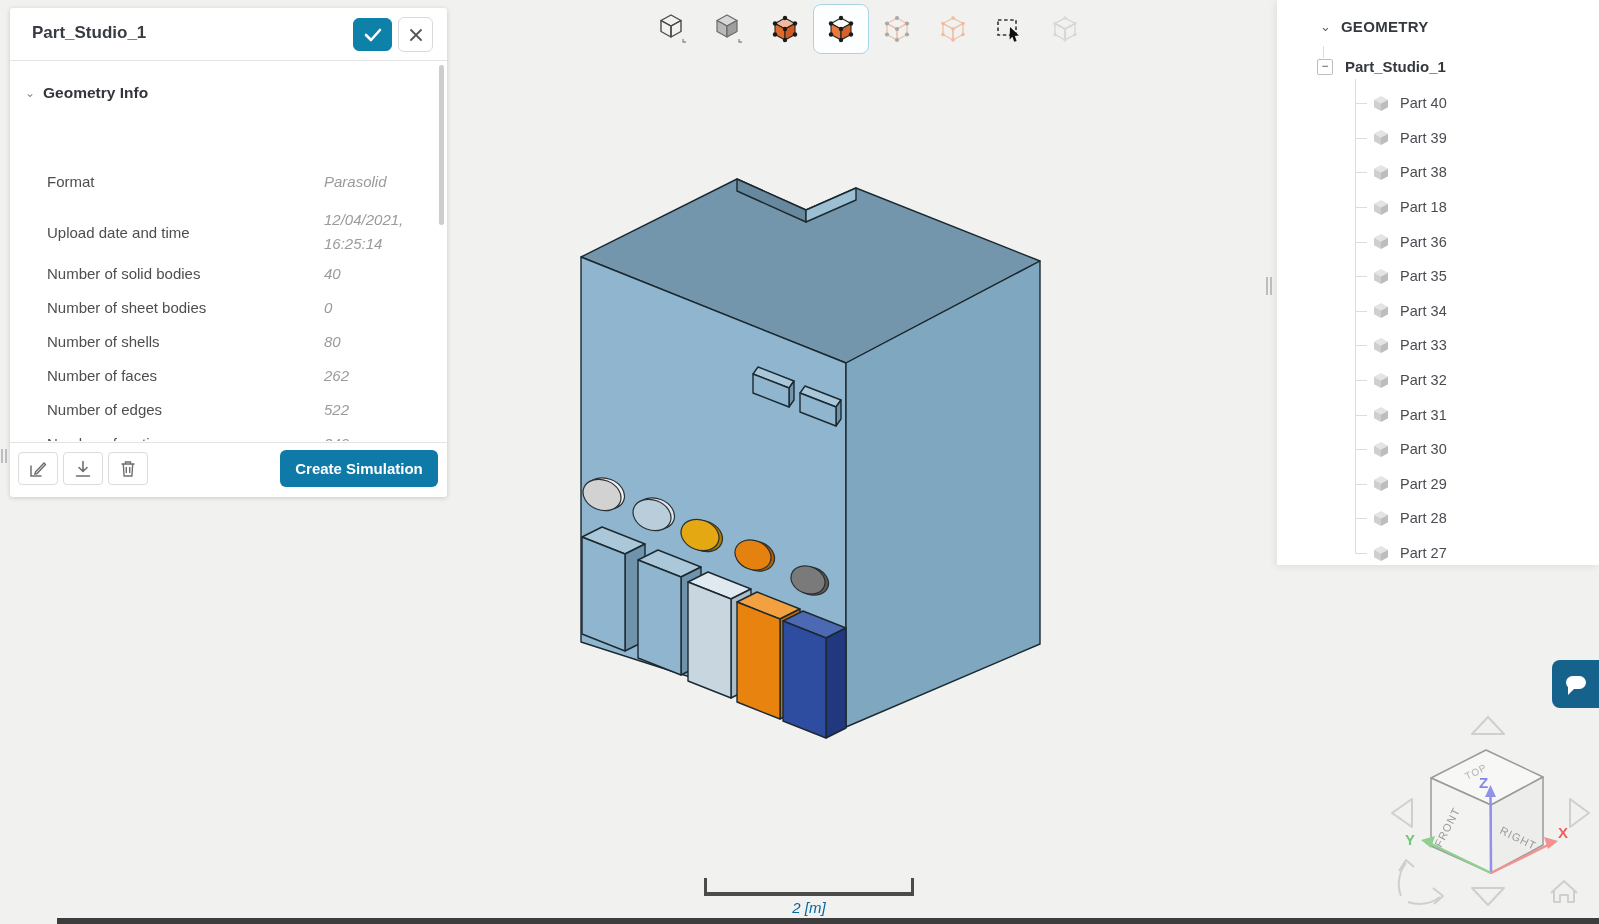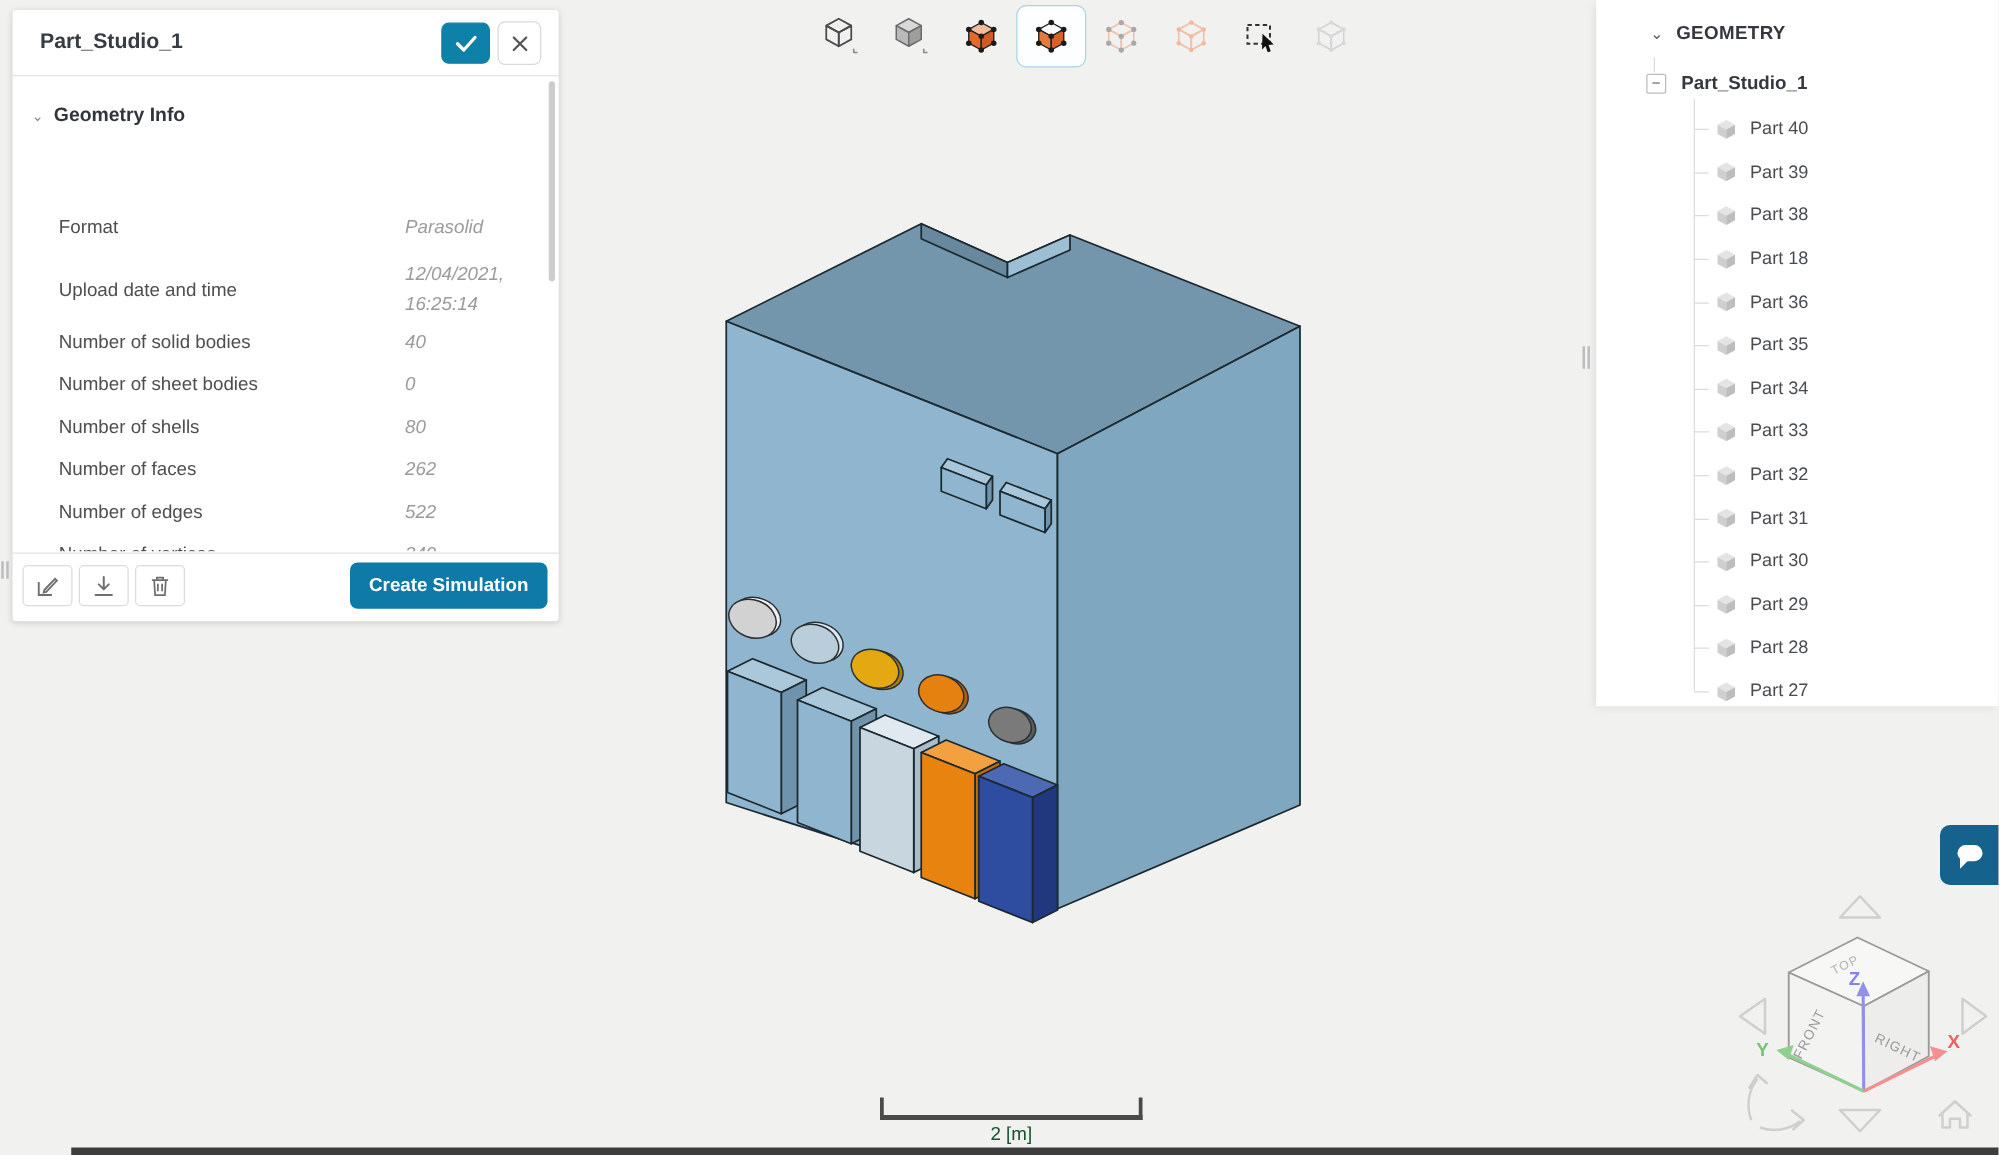--- a/index.html
+++ b/index.html
@@ -55,21 +55,21 @@
   .tree-vline-top{position:absolute;left:46px;top:46px;width:1px;height:12px;background:#dcdcdc;}
   .tree-items{position:absolute;left:0;top:86px;width:322px;}
   .tree-item{position:relative;height:34.6px;display:flex;align-items:center;padding-left:96px;gap:11px;cursor:pointer;}
   .tree-item .stub{position:absolute;left:78px;top:50%;width:12px;height:1px;background:#dcdcdc;}
   .tree-item .p-label{font-size:14.5px;color:#484c52;}
 
   
   #scene{position:absolute;left:0;top:0;pointer-events:none;}
   .scalebar{position:absolute;left:704px;top:878px;width:204px;height:14px;
         border-left:3px solid #4b4b4b;border-right:3px solid #4b4b4b;border-bottom:4px solid #4b4b4b;}
-  .scalelabel{position:absolute;left:704px;top:899px;width:210px;text-align:center;font-size:15px;color:#14532d;}
+  .scalelabel{position:absolute;left:704px;top:899px;width:210px;text-align:center;font-size:15px;color:#0369a1;font-style:italic;}
   .chat-btn{position:absolute;left:1552px;top:660px;width:47px;height:48px;background:#15628c;
         border-radius:8px 0 0 8px;cursor:pointer;}
   .chat-bubble{position:absolute;left:14px;top:16px;width:20px;height:13px;background:#fff;border-radius:7px;}
   .chat-bubble:after{content:"";position:absolute;left:2px;top:11px;border:4px solid transparent;border-top-color:#fff;border-left-color:#fff;}
   .handle{position:absolute;display:flex;gap:2px;}
   .handle i{display:block;width:2px;background:#bdbdbd;}
   .taskbar{position:absolute;left:57px;top:918px;right:0;height:6px;background:#3d3d3d;}
 </style>
 </head>
 <body>

